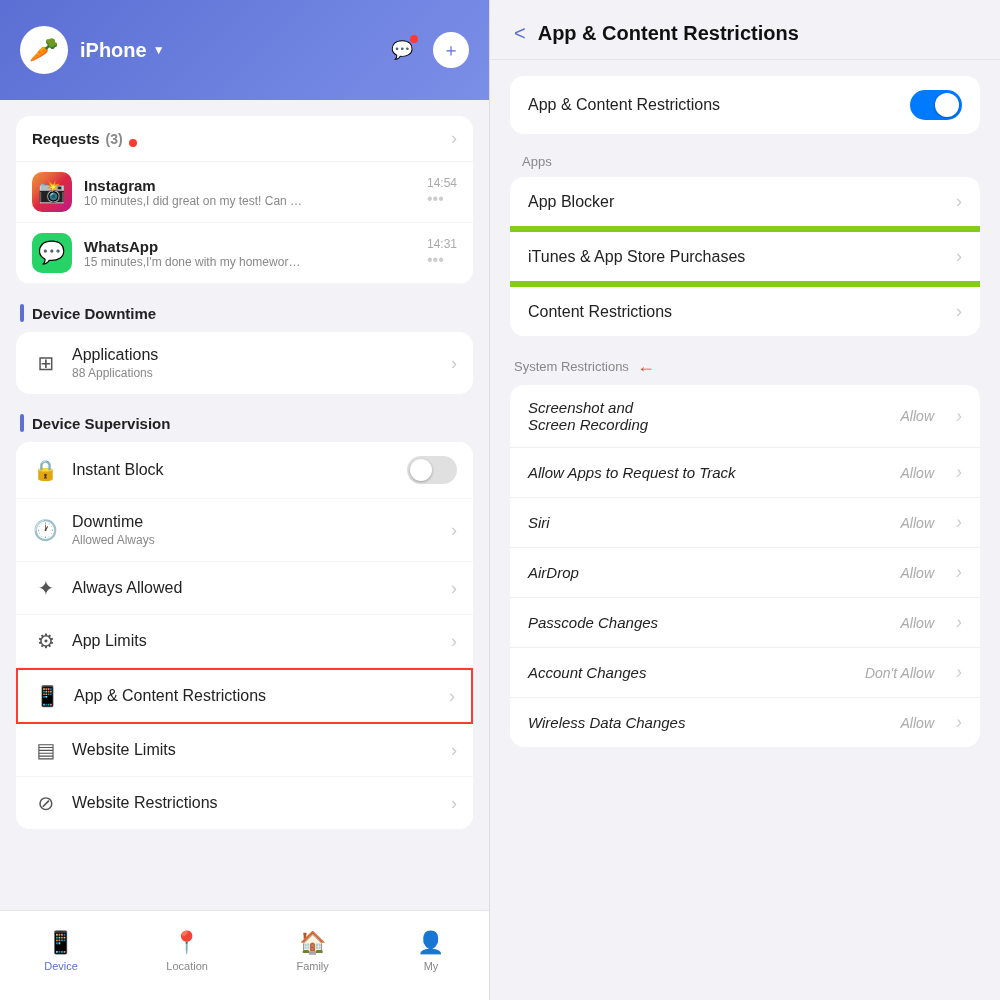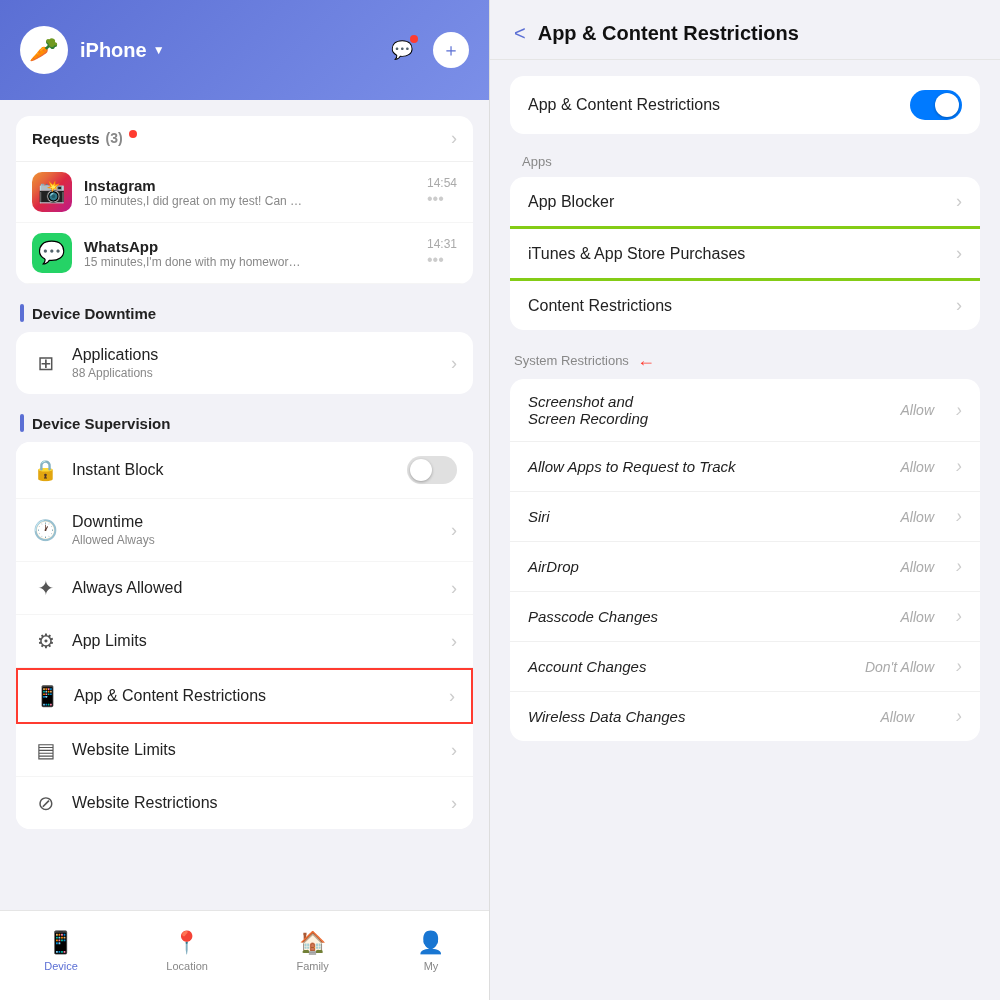--- a/index.html
+++ b/index.html
@@ -121,21 +121,21 @@
       justify-content: space-between;
       padding: 12px 16px;
       border-bottom: 1px solid #f0f0f0;
     }
 
     .requests-title {
       font-size: 15px;
       font-weight: 600;
       color: #222;
       display: flex;
-      align-items: flex-start;
+      align-items: flex-end;
       gap: 6px;
     }
 
     .requests-badge {
       font-size: 14px;
       color: #888;
     }
 
     .requests-dot {
       width: 8px;
@@ -407,21 +407,21 @@
       background: white;
       border-radius: 14px;
       overflow: hidden;
       margin-bottom: 20px;
     }
 
     .settings-row {
       display: flex;
       align-items: center;
       padding: 14px 18px;
-      border-bottom: 3px solid #84cc16;
+      border-bottom: 6px solid #84cc16;
       cursor: pointer;
     }
 
     .settings-row:last-child {
       border-bottom: none;
     }
 
     .settings-row-label {
       flex: 1;
       font-size: 16px;
@@ -459,21 +459,20 @@
       display: flex;
       align-items: center;
       padding: 14px 18px;
       border-bottom: 1px solid #f0f0f0;
       cursor: pointer;
       font-style: italic;
     }
 
     .sub-settings-row:last-child {
       border-bottom: none;
-      gap: 20px;
     }
 
     .sub-settings-row-label {
       flex: 1;
       font-size: 15px;
       color: #222;
     }
 
     .sub-settings-row-value {
       font-size: 14px;

